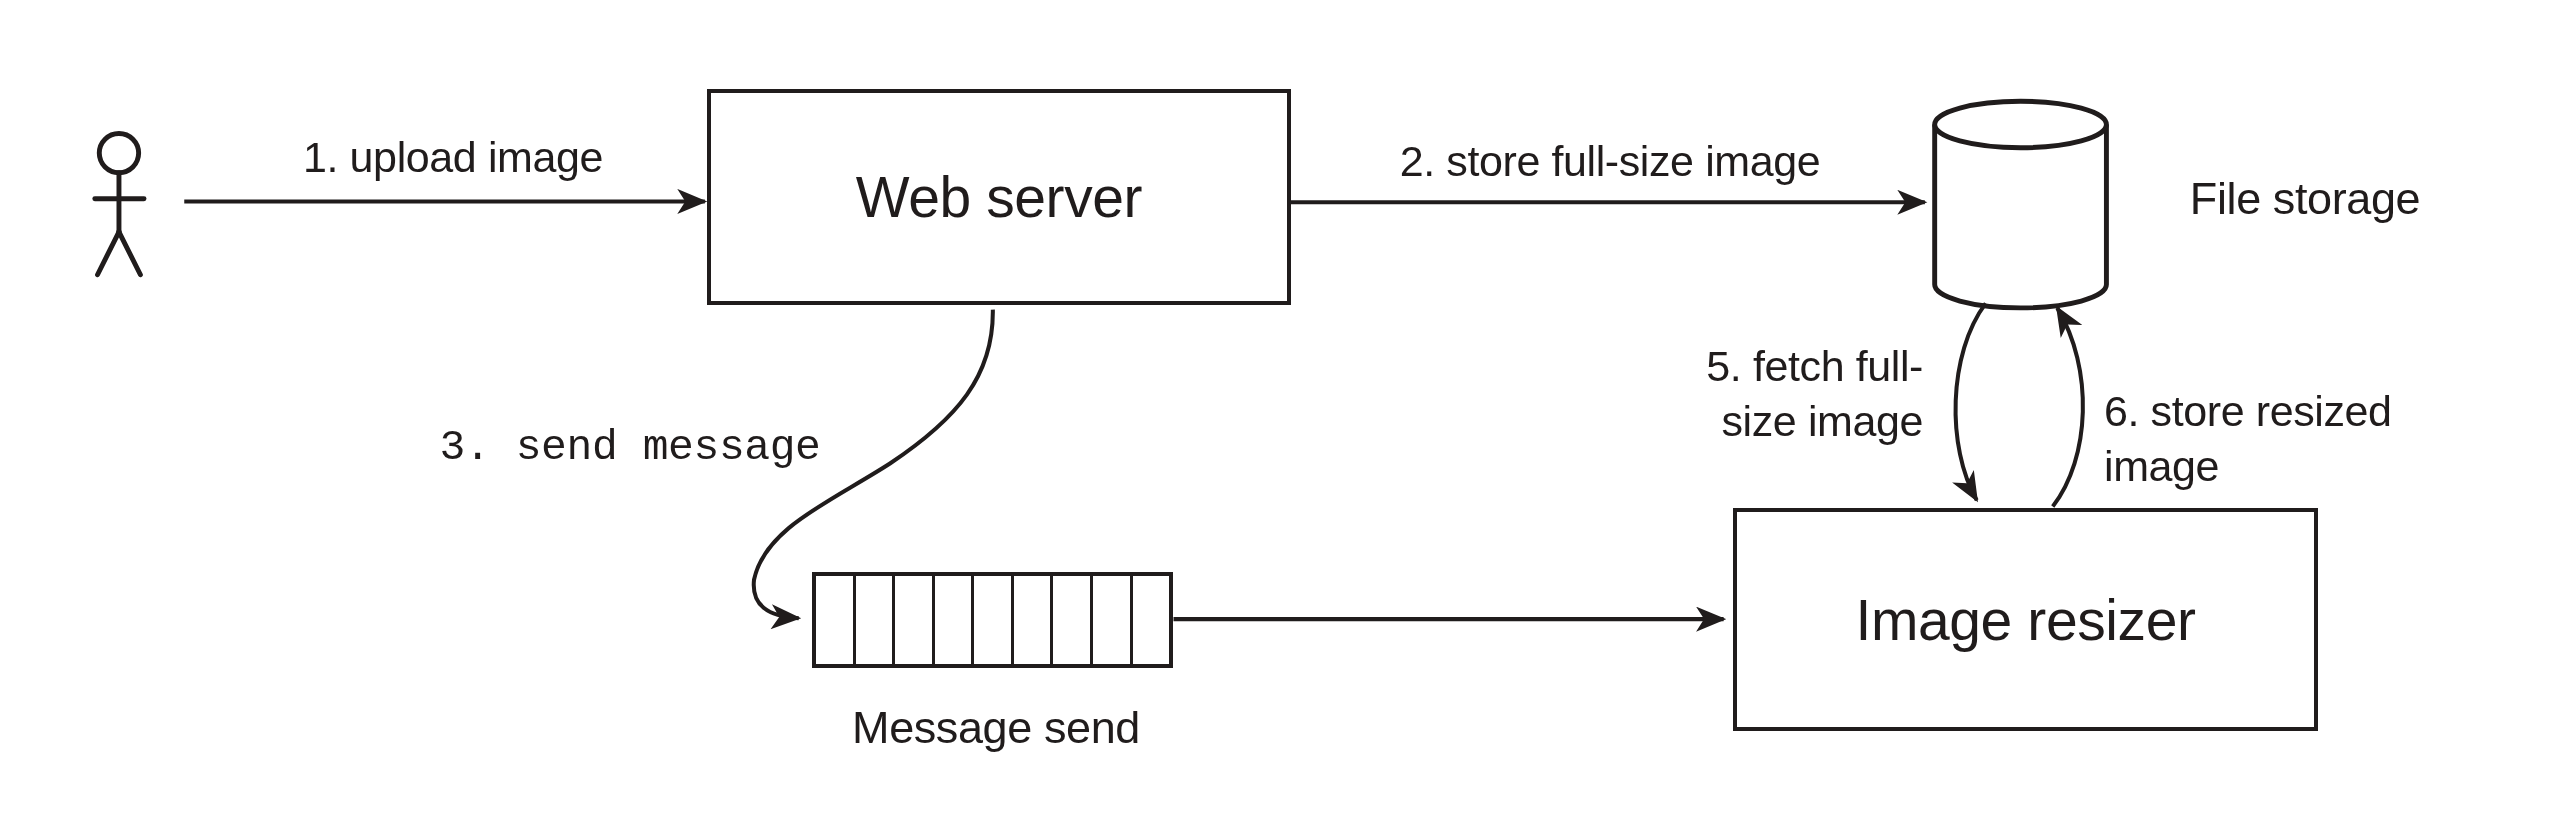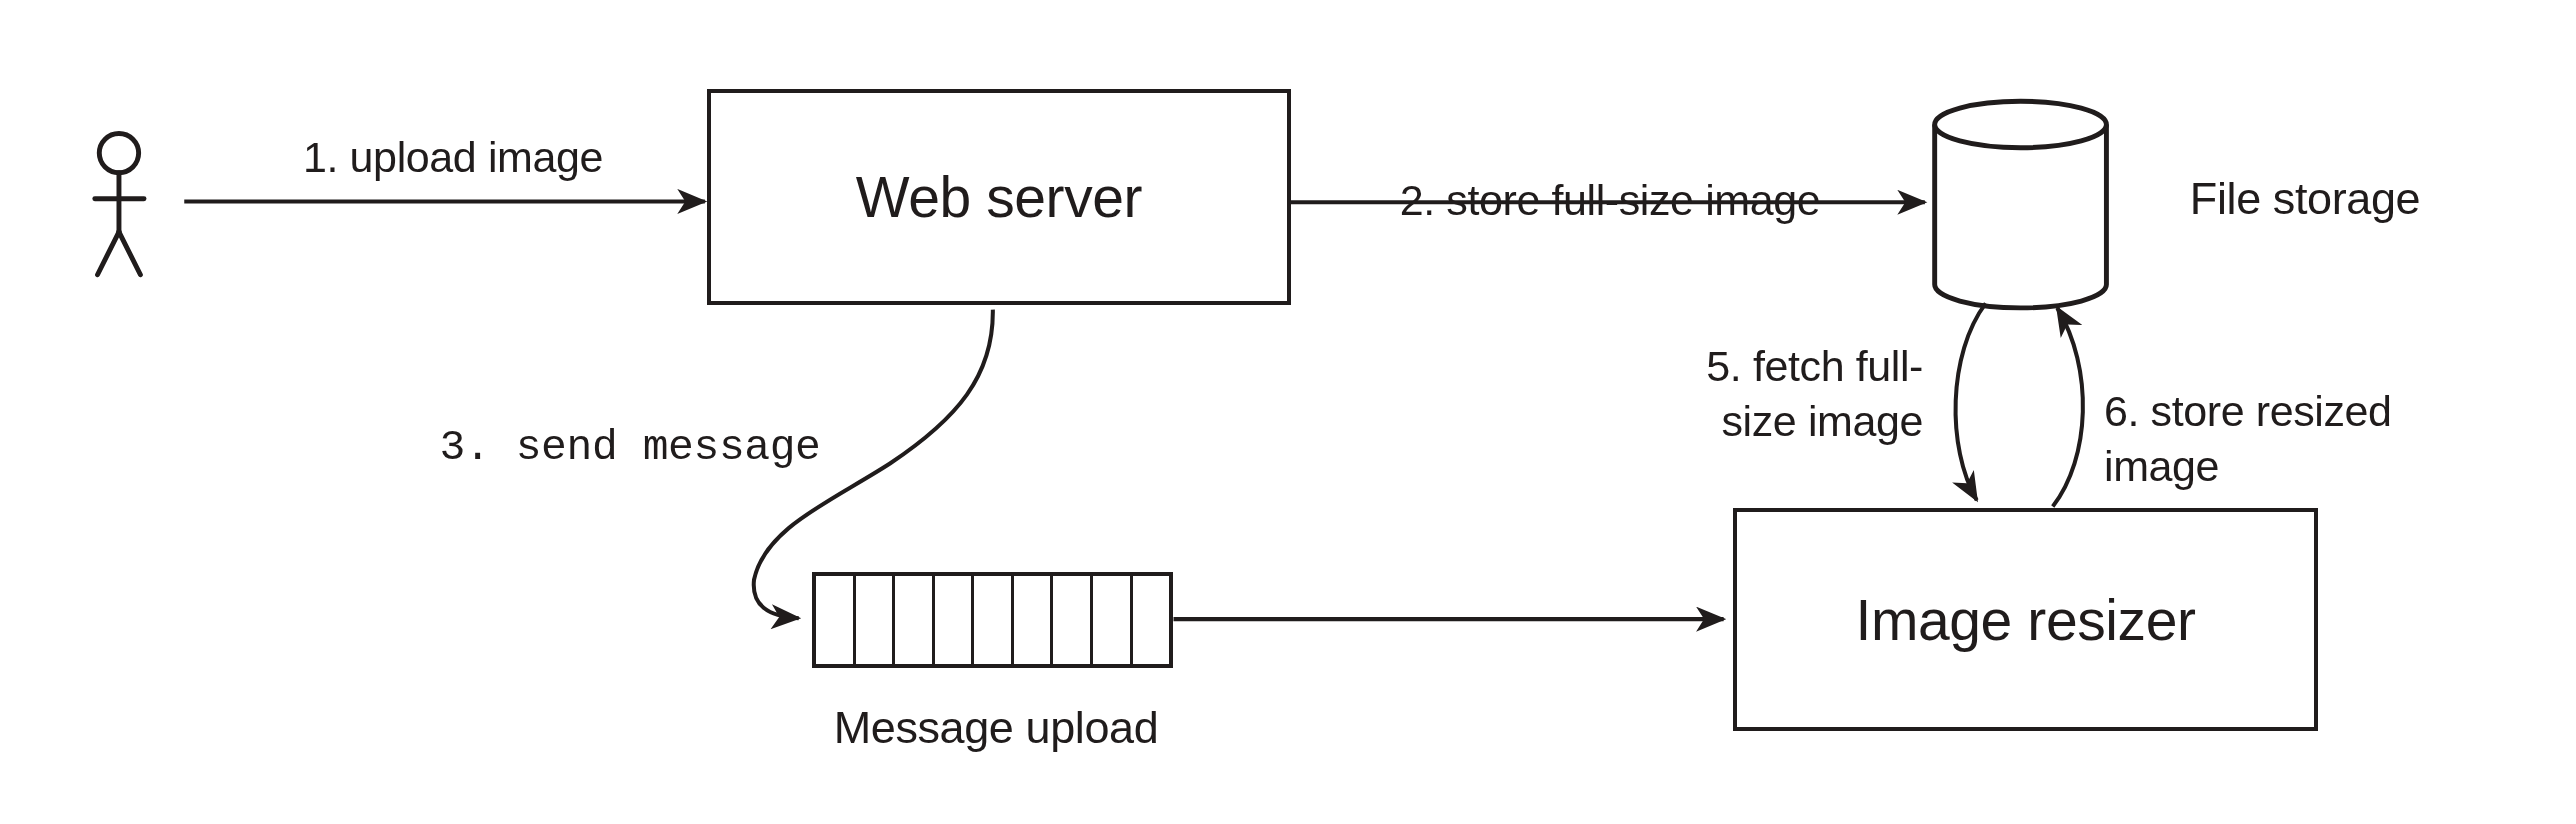--- a/index.html
+++ b/index.html
@@ -54,21 +54,21 @@
   .edge-label {
     position: absolute;
     font-size: 43px;
     line-height: 55px;
     letter-spacing: -0.4px;
     white-space: pre-line;
     text-align: left;
     transform: translate(-50%, -50%);
   }
   #label-upload   { left: 453px;  top: 157px; }
-  #label-store-full { left: 1610px; top: 161px; margin-top: 39px; }
+  #label-store-full { left: 1610px; top: 161px; }
   #label-send     { left: 630px;  top: 447px; font-family: Liberation Mono, monospace; }
   #label-deliver  { left: 1453px; top: 580px; }
   #label-fetch    { left: 1923px; top: 394px; transform: translate(-100%, -50%); text-align: right; }
   #label-store-resized { left: 2104px; top: 394px; transform: translate(0, -50%); text-align: left; margin-top: 45px; }
 </style>
 </head>
 <body>
 
 <div class="canvas">
 
@@ -116,21 +116,21 @@
         <div class="queue-cell"></div>
         <div class="queue-cell"></div>
         <div class="queue-cell"></div>
         <div class="queue-cell"></div>
         <div class="queue-cell"></div>
         <div class="queue-cell"></div>
       </div>
   </div>
 
   <div class="caption" id="file-storage-caption">File storage</div>
-  <div class="caption" id="message-queue-caption">Message upload</div>
+  <div class="caption" id="message-queue-caption">Message send</div>
 
   <div class="edge-label" id="label-upload">1. upload image</div>
   <div class="edge-label" id="label-store-full">2. store full-size image</div>
   <div class="edge-label" id="label-send">3. send message</div>
   <div class="edge-label" id="label-fetch">5. fetch full-
 size image</div>
   <div class="edge-label" id="label-store-resized">6. store resized
 image</div>
 
 </div>

